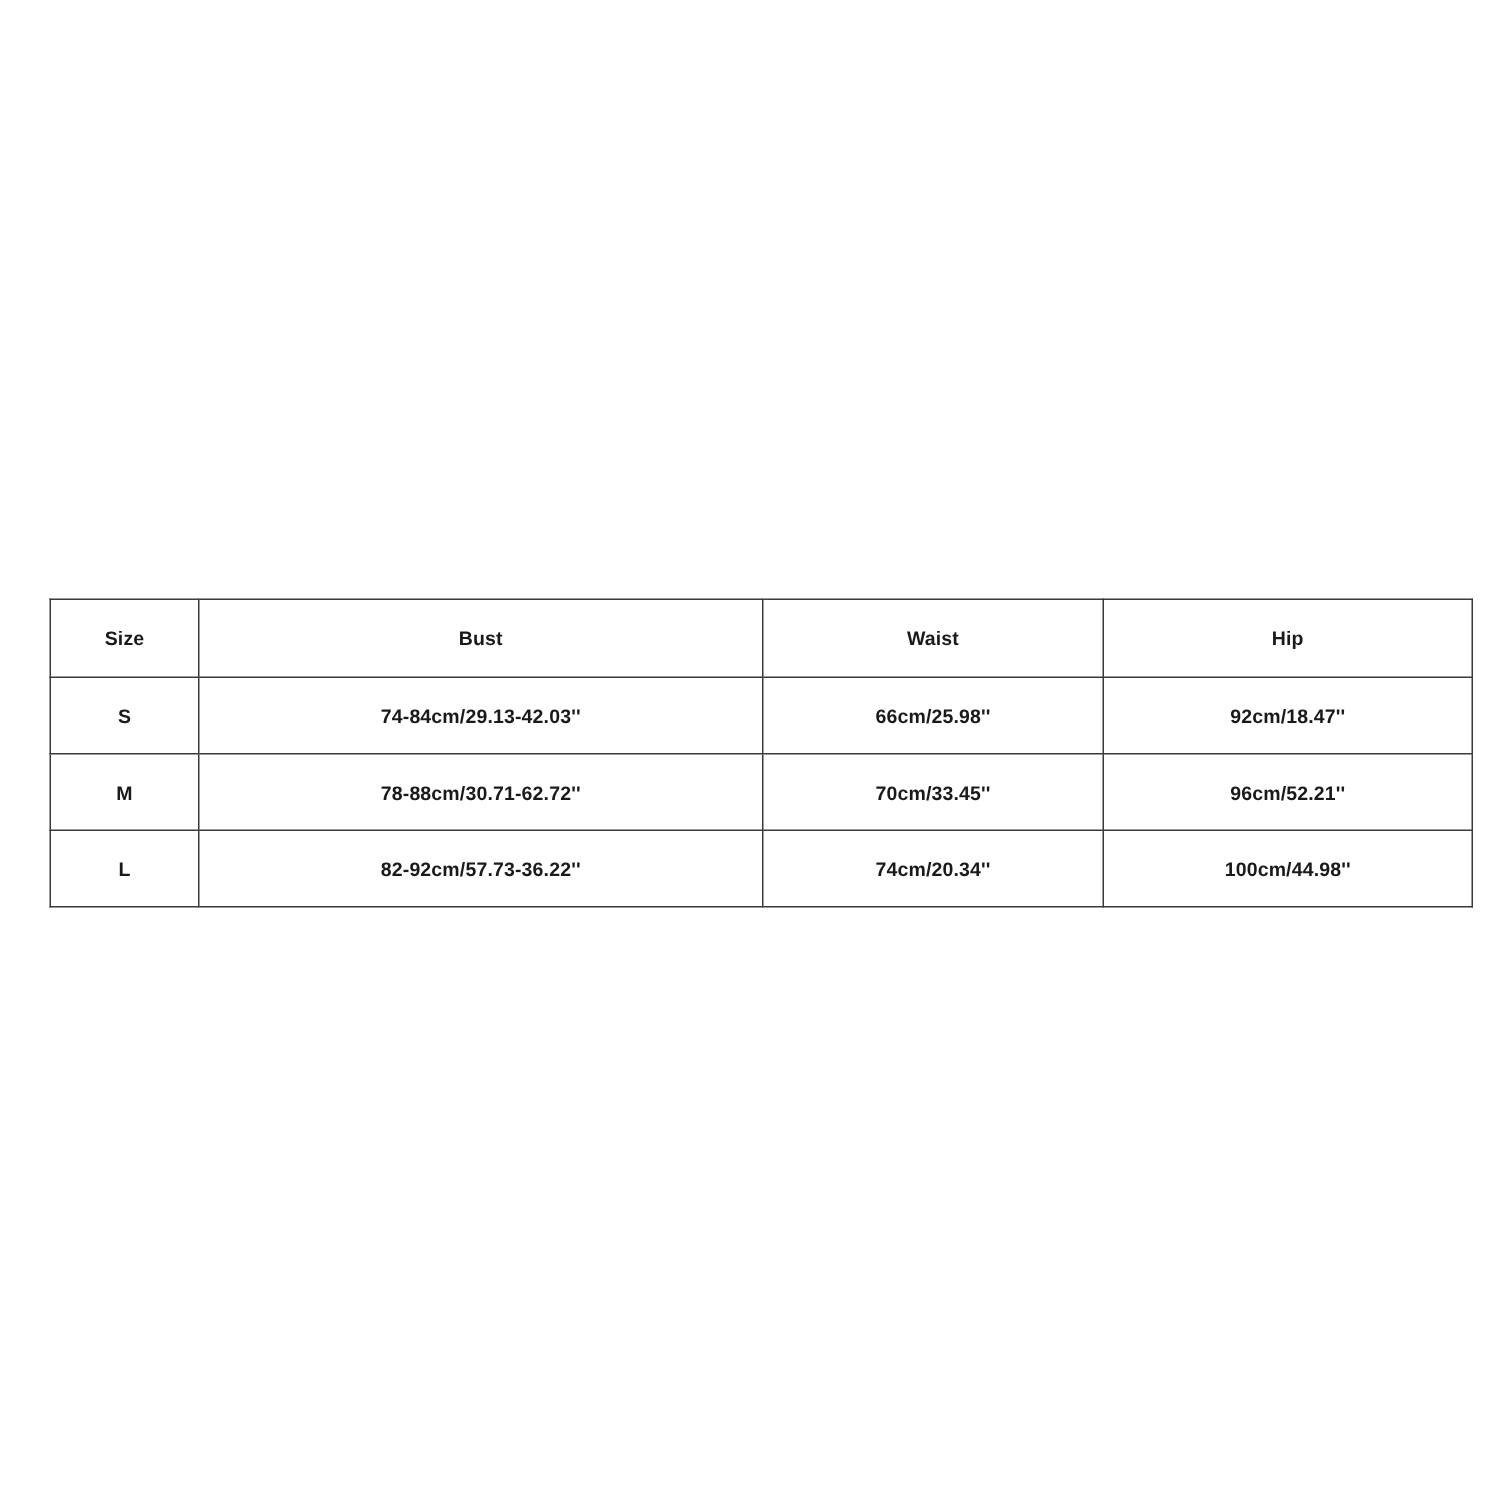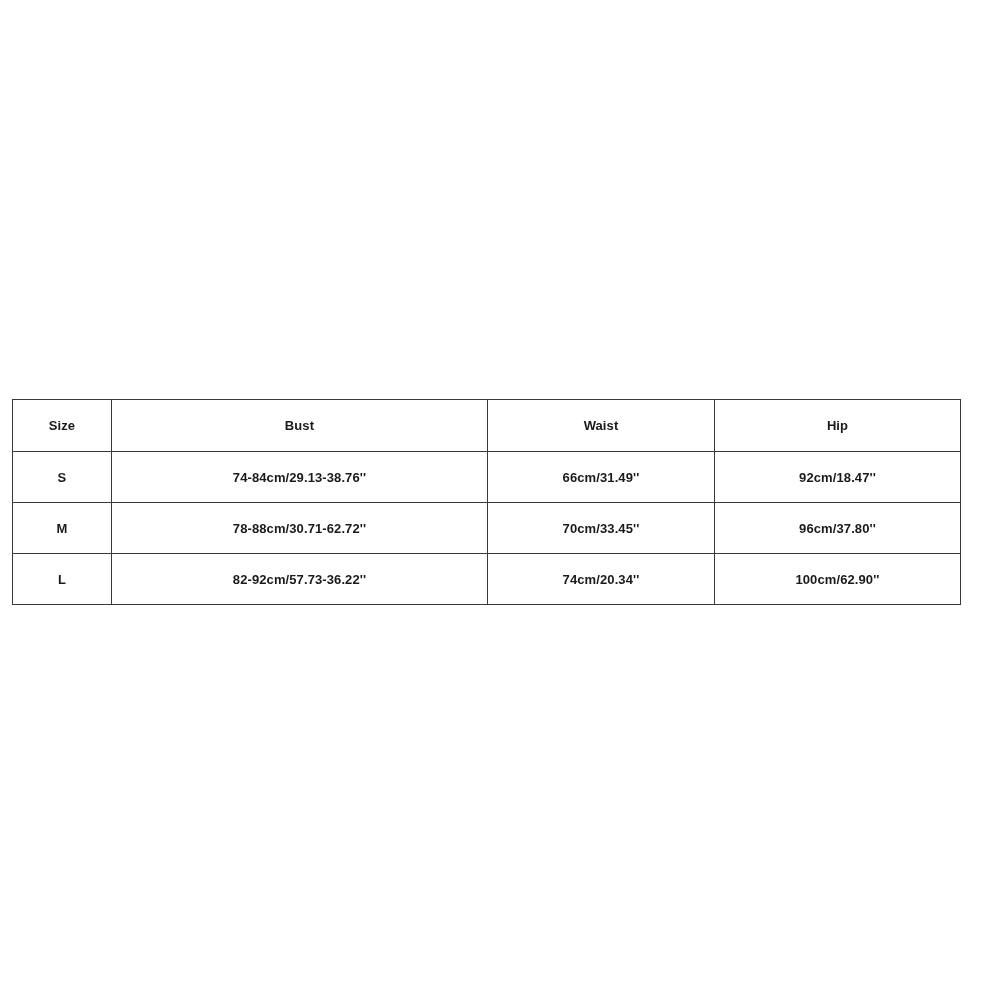--- a/index.html
+++ b/index.html
@@ -9,21 +9,21 @@
     height: 1000px;
     background: #ffffff;
   }
   body {
     font-family: "Liberation Sans", sans-serif;
     position: relative;
     overflow: hidden;
   }
   .size-chart-wrap {
     position: absolute;
-    left: 12px;
+    left: 33px;
     top: 399px;
     width: 948px;
   }
   table.size-chart {
     border-collapse: collapse;
     width: 100%;
     table-layout: fixed;
   }
   table.size-chart td,
   table.size-chart th {
@@ -60,31 +60,31 @@
       <tr>
         <th>Size</th>
         <th>Bust</th>
         <th>Waist</th>
         <th>Hip</th>
       </tr>
     </thead>
     <tbody>
       <tr>
         <td>S</td>
-        <td>74-84cm/29.13-38.76''</td>
-        <td>66cm/31.49''</td>
+        <td>74-84cm/29.13-42.03''</td>
+        <td>66cm/25.98''</td>
         <td>92cm/18.47''</td>
       </tr>
       <tr>
         <td>M</td>
         <td>78-88cm/30.71-62.72''</td>
         <td>70cm/33.45''</td>
-        <td>96cm/37.80''</td>
+        <td>96cm/52.21''</td>
       </tr>
       <tr>
         <td>L</td>
         <td>82-92cm/57.73-36.22''</td>
         <td>74cm/20.34''</td>
-        <td>100cm/62.90''</td>
+        <td>100cm/44.98''</td>
       </tr>
     </tbody>
   </table>
 </div>
 
 </body></html>

